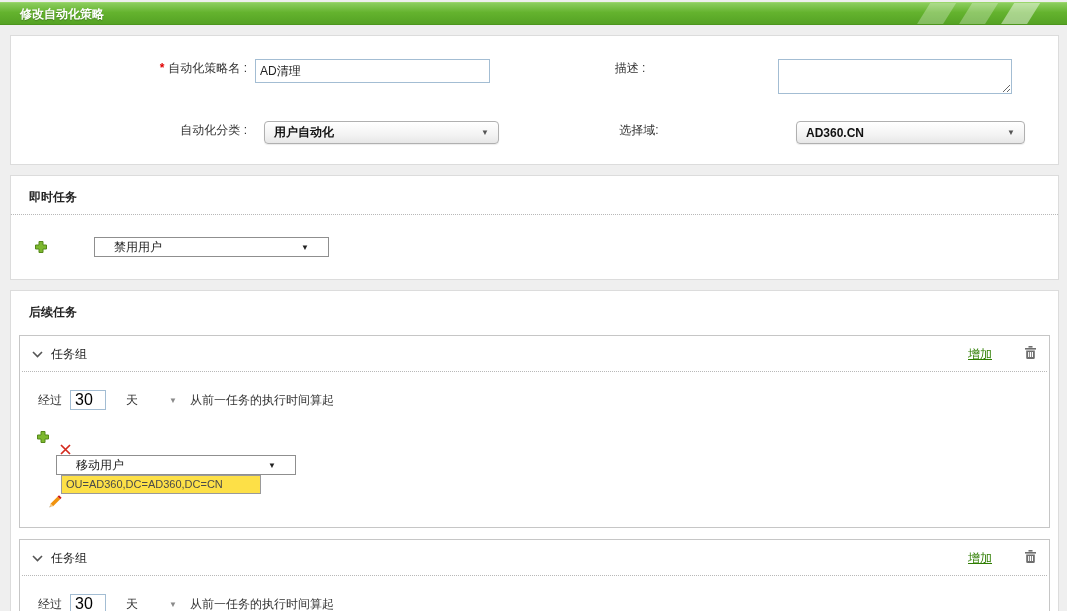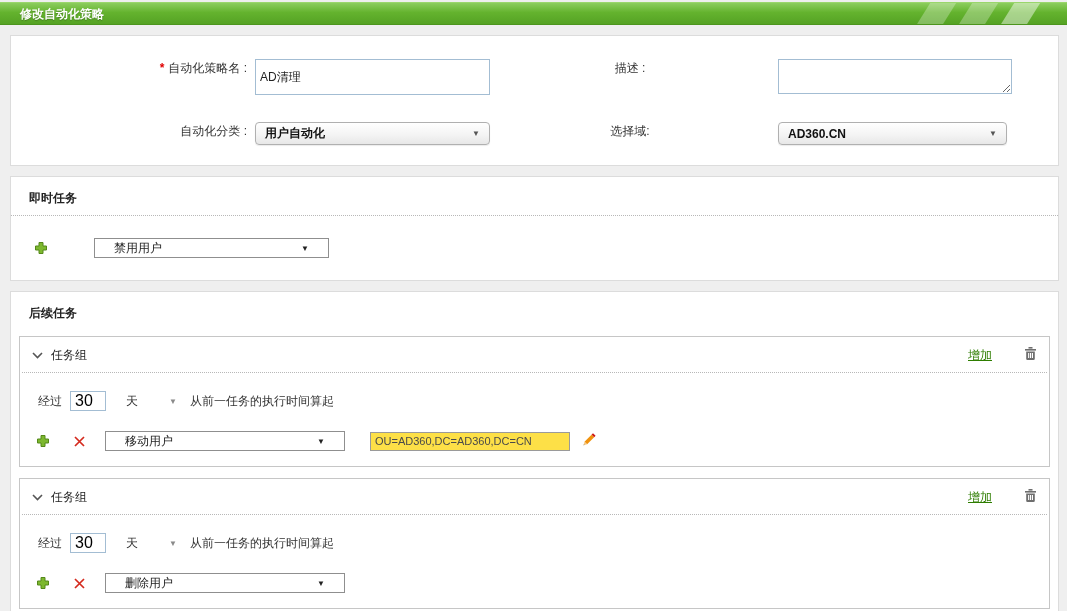--- a/index.html
+++ b/index.html
@@ -27,33 +27,34 @@
   
   .panel { background:#fff; border:1px solid #dcdcdc; margin:10px 8px 0 10px; }
   
   .p-form { padding:23px 0 20px; }
   .frow { display:flex; align-items:flex-start; }
   .frow + .frow { margin-top:27px; }
   .lbl-left  { width:244px; text-align:right; padding-right:8px; line-height:19px; }
   .lbl-right { width:288px; text-align:center; padding-right:8px; line-height:19px; }
   .req { color:#e00000; margin-right:4px; font-weight:bold; }
   .txt-input {
-    width:235px; height:36px; border:1px solid #a3bdd3; background:#fff;
+    width:235px; height:24px; border:1px solid #a3bdd3; background:#fff;
     font-family:inherit; font-size:12px; padding:0 4px; color:#222;
   }
   .desc-area {
     width:234px; height:35px; border:1px solid #a3bdd3; background:#fff;
     font-family:inherit; font-size:12px; padding:2px 4px; resize:both;
   }
   .dd {
     width:235px; height:23px; border:1px solid #b0b0b0; border-radius:4px;
     background:linear-gradient(#ffffff, #f3f3f3 60%, #e7e7e7);
     display:flex; align-items:center; justify-content:space-between;
     padding:0 9px; font-weight:bold; color:#111; cursor:pointer;
     box-shadow:0 1px 1px rgba(0,0,0,.08);
+    margin-left:9px;
   }
   .dd-right { width:229px; }
   .dd .arrow { font-size:8px; color:#555; }
   
   .sel {
     width:235px; height:20px; border:1px solid #8f8f8f; background:#fff;
     display:flex; align-items:center; justify-content:space-between;
     padding:0 19px; color:#222; cursor:pointer;
   }
   .sel .arrow { font-size:8px; color:#222; }
@@ -73,21 +74,21 @@
   .add-link { color:#2e7d00; text-decoration:underline; margin-right:32px; cursor:pointer; }
   .tbox-dotted { border-bottom:1px dotted #b8b8b8; margin:0 2px; }
   .delay-row { display:flex; align-items:center; padding:18px 0 0 18px; }
   .delay-row .num {
     width:36px; height:20px; border:1px solid #a3bdd3; font-family:inherit;
     font-size:16px; padding:0 4px; margin:0 8px;
   }
   .unit { margin-left:12px; }
   .unit-arrow { font-size:8px; color:#8a8a8a; margin-left:31px; cursor:pointer; }
   .delay-suffix { margin-left:13px; }
-  .action-row { display:flex; align-items:center; padding:20px 0 15px 16px; }
+  .action-row { display:flex; padding:20px 0 15px 16px;flex-direction:column; }
   .icon-btn { display:inline-flex; align-items:center; cursor:pointer; }
   .x-btn { margin-left:24px; }
   .action-row .sel { width:240px; margin-left:20px; }
   .ou-field {
     width:200px; height:19px; border:1px solid #9a9a9a; background:#fde047;
     color:#4a4a4a; font-size:11px; line-height:17px; padding:0 4px; margin-left:25px;
     white-space:nowrap; overflow:hidden;
   }
   .pencil { margin-left:12px; cursor:pointer; }
   .trash { cursor:pointer; }

